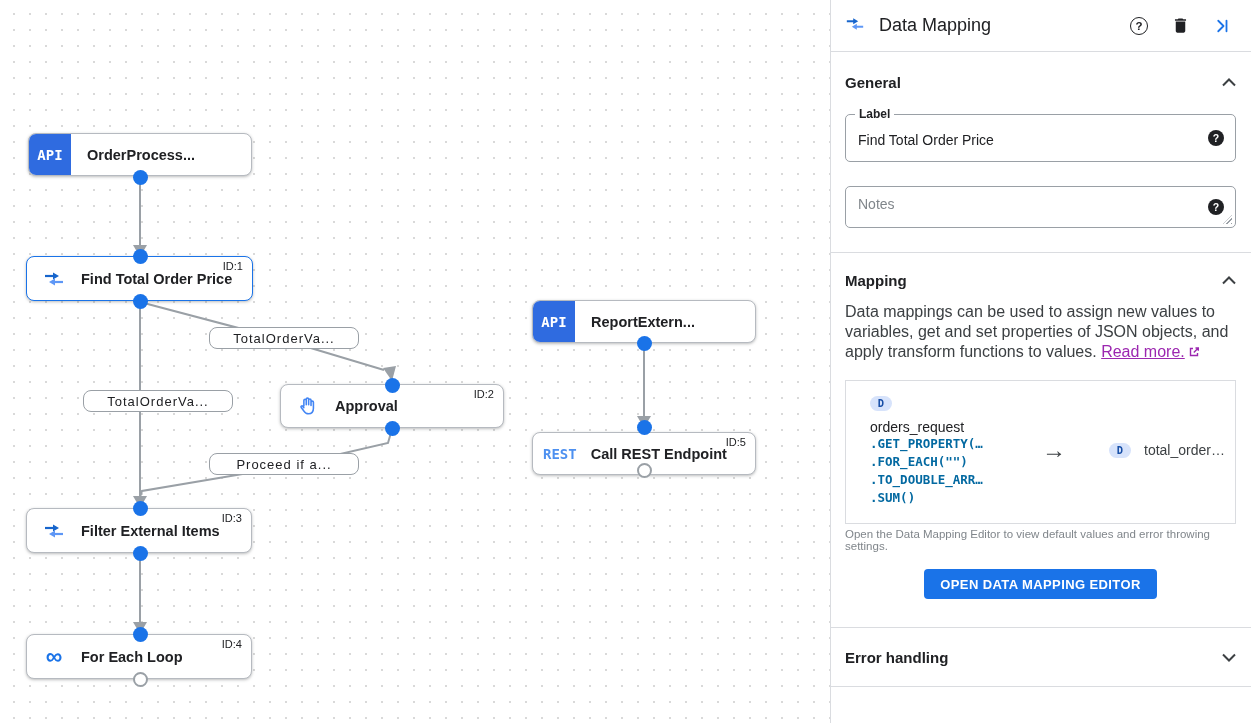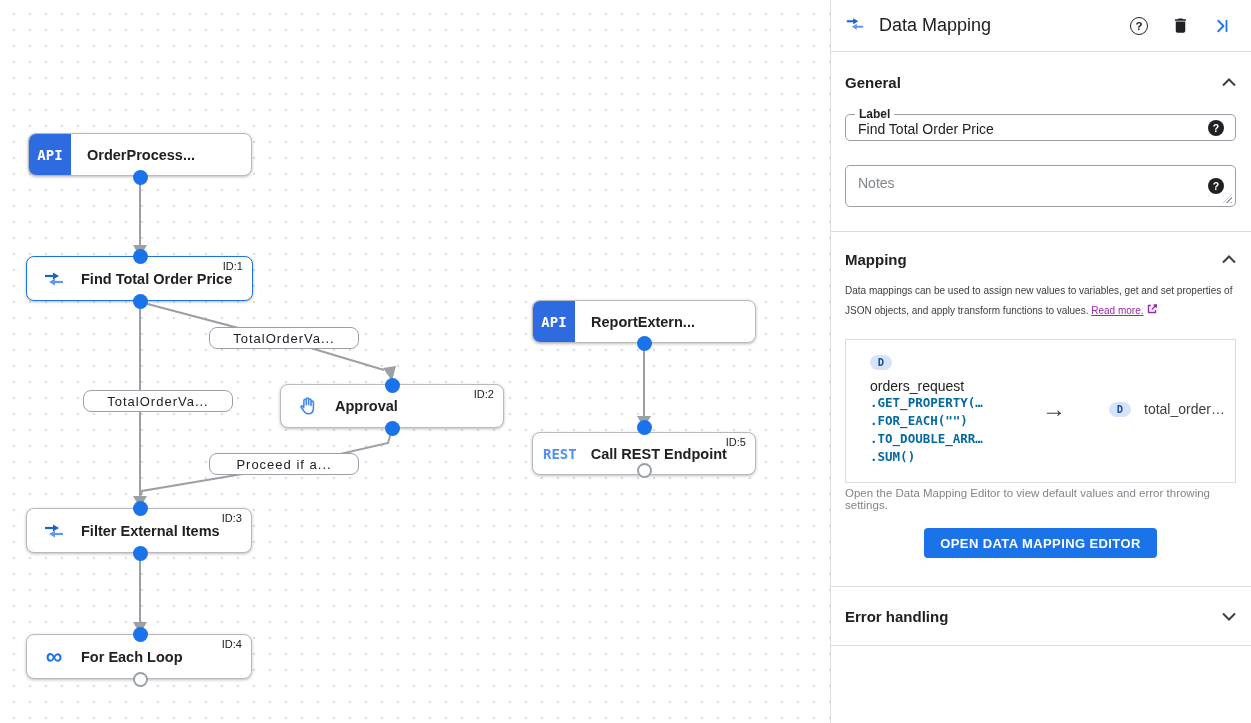--- a/index.html
+++ b/index.html
@@ -74,21 +74,21 @@
     position:absolute; right:11px; top:50%; transform:translateY(-50%);
     width:16px; height:16px; background:#202124; color:#fff; border-radius:50%;
     display:flex; align-items:center; justify-content:center; font-size:10.5px; font-weight:700;
   }
   .resize-grip {
     position:absolute; right:3px; bottom:3px; width:9px; height:9px;
     background:repeating-linear-gradient(135deg, transparent 0 2px, #9aa0a6 2px 3.2px);
     clip-path:polygon(100% 0, 100% 100%, 0 100%);
   }
 
-  .map-desc { font-size:10px; line-height:20px; color:#3c4043; margin-top:13px; }
+  .map-desc { font-size:16px; line-height:20px; color:#3c4043; margin-top:13px; }
   .read-more { color:#9c27b0; text-decoration:underline; cursor:pointer; }
   .ext-ico { display:inline-block; vertical-align:-1px; margin-left:3px; }
 
   .map-table { border:1px solid #dadce0; margin-top:17px; }
   .map-thead { display:flex; height:34px; align-items:center; border-bottom:1px solid #dadce0; font-size:13px; color:#5f6368; }
   .th-input { flex:0 0 262px; padding-left:24px; }
   .map-tbody { display:flex; padding:12px 0 16px; }
   .td-input { flex:0 0 180px; padding-left:24px; }
   .td-arrow { flex:0 0 56px; display:flex; align-items:center; justify-content:center; }
   .td-output { flex:1; display:flex; align-items:center; padding-left:27px; }
@@ -246,21 +246,21 @@
   <div class="section" style="padding-top:22px;">
     <div class="sec-head">
       <span class="sec-title">General</span>
       <span>
         <svg class="chev" width="14" height="9" viewBox="0 0 14 9" fill="none" stroke="#3c4043" stroke-width="2">
             <path d="M1 7.5 L7 1.5 L13 7.5"></path>
           </svg>
       </span>
     </div>
 
-    <div class="field" style="margin-top:23px;height:27px;">
+    <div class="field" style="margin-top:23px;height:48px;">
       <span class="field-label">Label</span>
       <input type="text" value="Find Total Order Price" style="">
       <span class="help-filled">?</span>
     </div>
 
     <div class="field" style="margin-top:24px;height:42px;">
       <textarea placeholder="Notes" style=""></textarea>
       <span class="help-filled">?</span>
       <span class="resize-grip"></span>
     </div>

